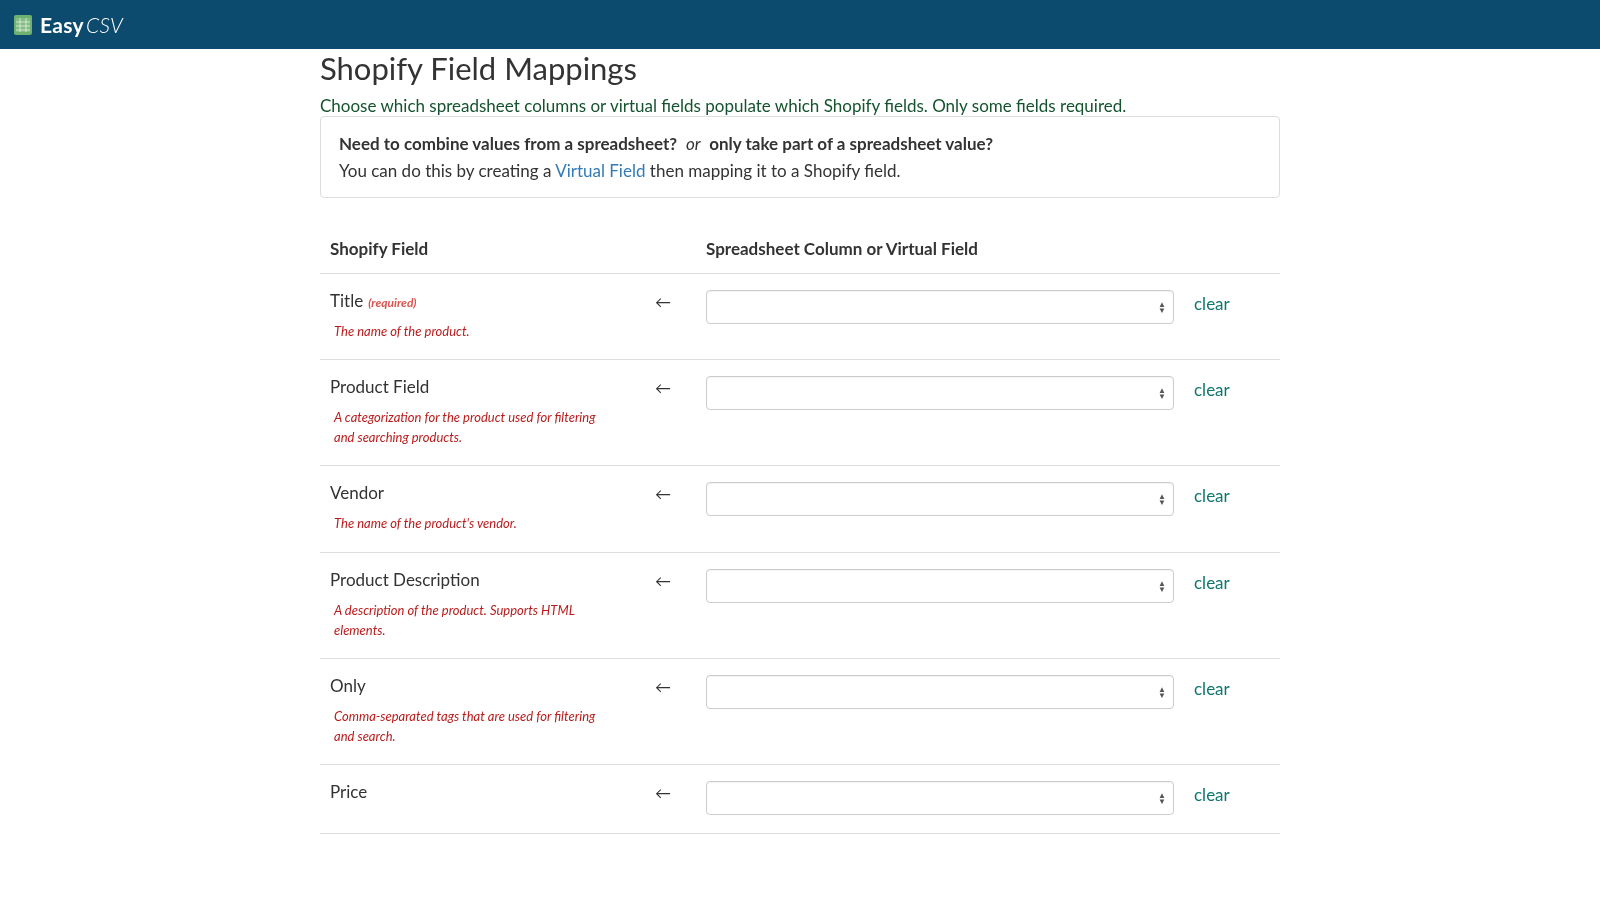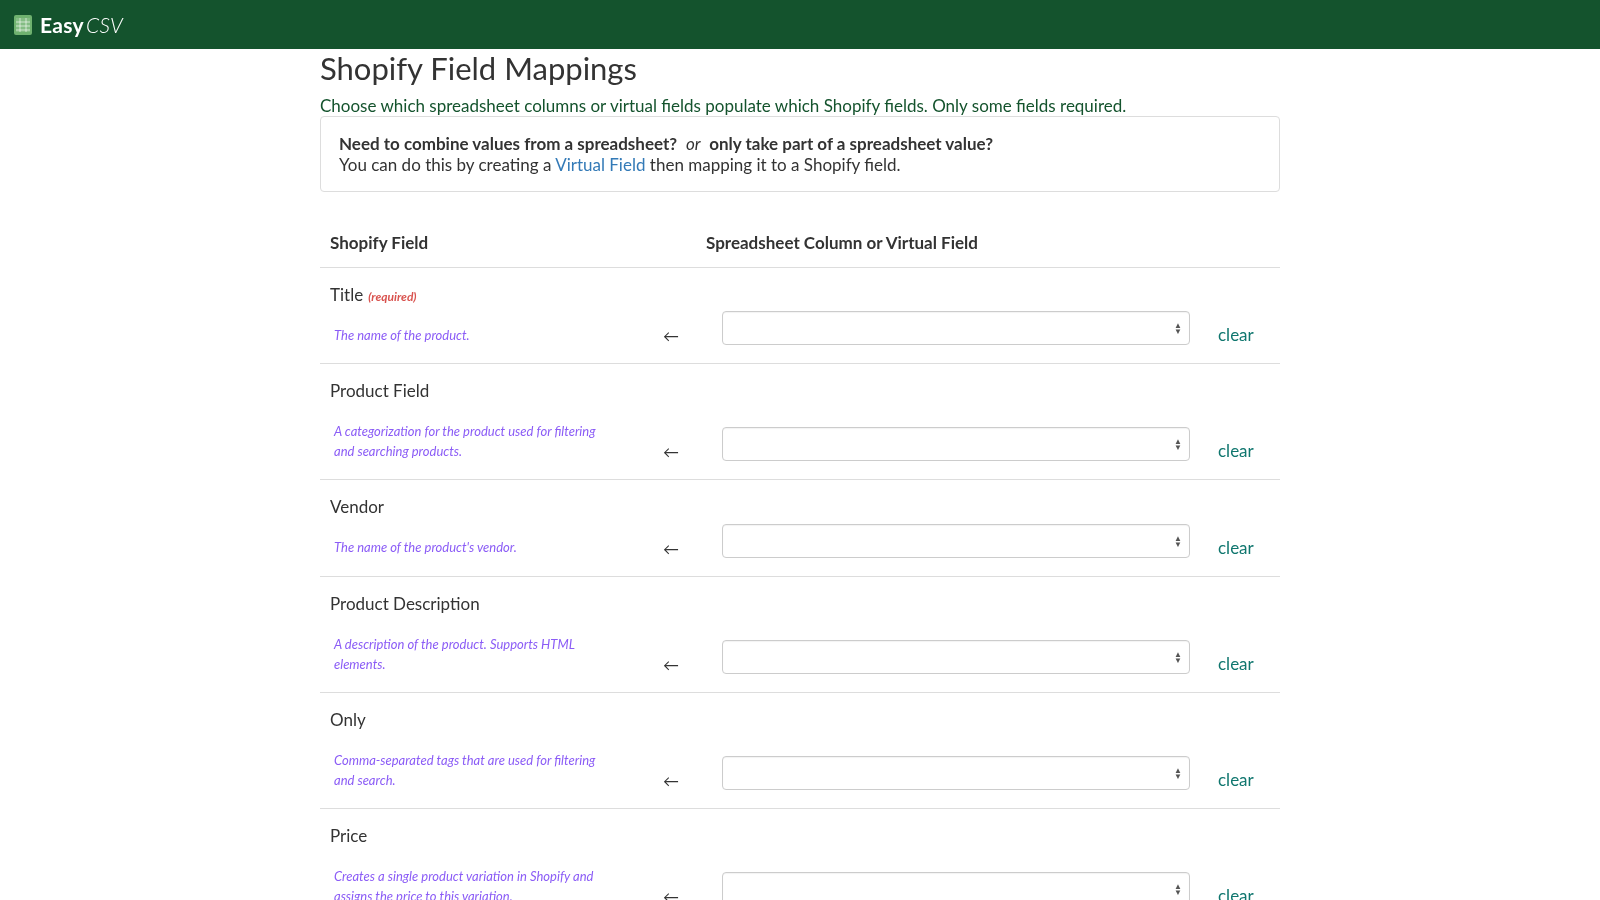--- a/index.html
+++ b/index.html
@@ -2,21 +2,21 @@
 <html><head>
 <meta charset="utf-8">
 <style>
   * { box-sizing: border-box; margin: 0; padding: 0; }
   body {
     font-family: 'Lato', 'Helvetica Neue', Helvetica, Arial, sans-serif;
     color: #333;
     background: #fff;
   }
   .header-bar {
-    background: #14532d;
+    background: #0c4a6e;
     height: 49px;
     display: flex;
     align-items: center;
     padding: 0 14px;
   }
   .logo-wrap {
     display: flex;
     align-items: center;
     gap: 8px;
   }
@@ -53,21 +53,21 @@
   }
   .info-box {
     border: 1px solid #ddd;
     border-radius: 4px;
     padding: 16px 18px;
     margin-bottom: 30px;
   }
   .info-line1 {
     font-size: 17px;
     color: #333;
-    margin-bottom: 0;
+    margin-bottom: 6px;
   }
   .info-line1 .bold { font-weight: 700; }
   .info-line1 .or { font-style: italic; font-weight: 400; }
   .info-line2 {
     font-size: 17px;
     color: #333;
   }
   .info-line2 a { color: #337ab7; text-decoration: none; }
   .table-head {
     display: flex;
@@ -76,42 +76,41 @@
     font-size: 17px;
     color: #333;
   }
   .col-field { flex: 0 0 300px; padding-left: 10px; }
   .col-arrow { flex: 0 0 86px; text-align: center; }
   .col-select { flex: 0 0 468px; }
   .col-clear { flex: 0 0 96px; padding-left: 20px; }
   .row-wrap { border-top: 1px solid #ddd; }
   .map-row {
     display: flex;
-    align-items: flex-end;
+    align-items: flex-start;
     border-bottom: 1px solid #ddd;
     padding: 16px 0 18px;
-    gap: 8px;
   }
   .field-label {
     font-size: 17px;
     color: #333;
     font-weight: 400;
   }
   .required-tag {
     color: #d9534f;
     font-size: 12px;
     font-style: italic;
     font-weight: 700;
     margin-left: 5px;
   }
   .field-help {
     font-size: 13px;
-    color: #8b5cf6;
+    color: #b91c1c;
     font-style: italic;
-    margin-top: 20px;
+    margin-top: 10px;
     padding-left: 4px;
     line-height: 1.55;
     max-width: 280px;
   }
   .arrow {
     font-size: 16px;
     color: #333;
     padding-top: 2px;
   }
   .select-control {
@@ -258,21 +257,20 @@
           <div class="select-wrap"><select class="select-control"><option></option></select><span class="select-caret">
               <span>▲</span>
               <span>▼</span>
             </span></div>
         </div>
         <div class="col-clear"><a class="clear-link">clear</a></div>
       </div>
       <div class="map-row">
         <div class="col-field">
           <div class="field-label">Price</div>
-          <div class="field-help">Creates a single product variation in Shopify and assigns the price to this variation.</div>
         </div>
         <div class="col-arrow arrow">←</div>
         <div class="col-select">
           <div class="select-wrap"><select class="select-control"><option></option></select><span class="select-caret">
               <span>▲</span>
               <span>▼</span>
             </span></div>
         </div>
         <div class="col-clear"><a class="clear-link">clear</a></div>
       </div>

